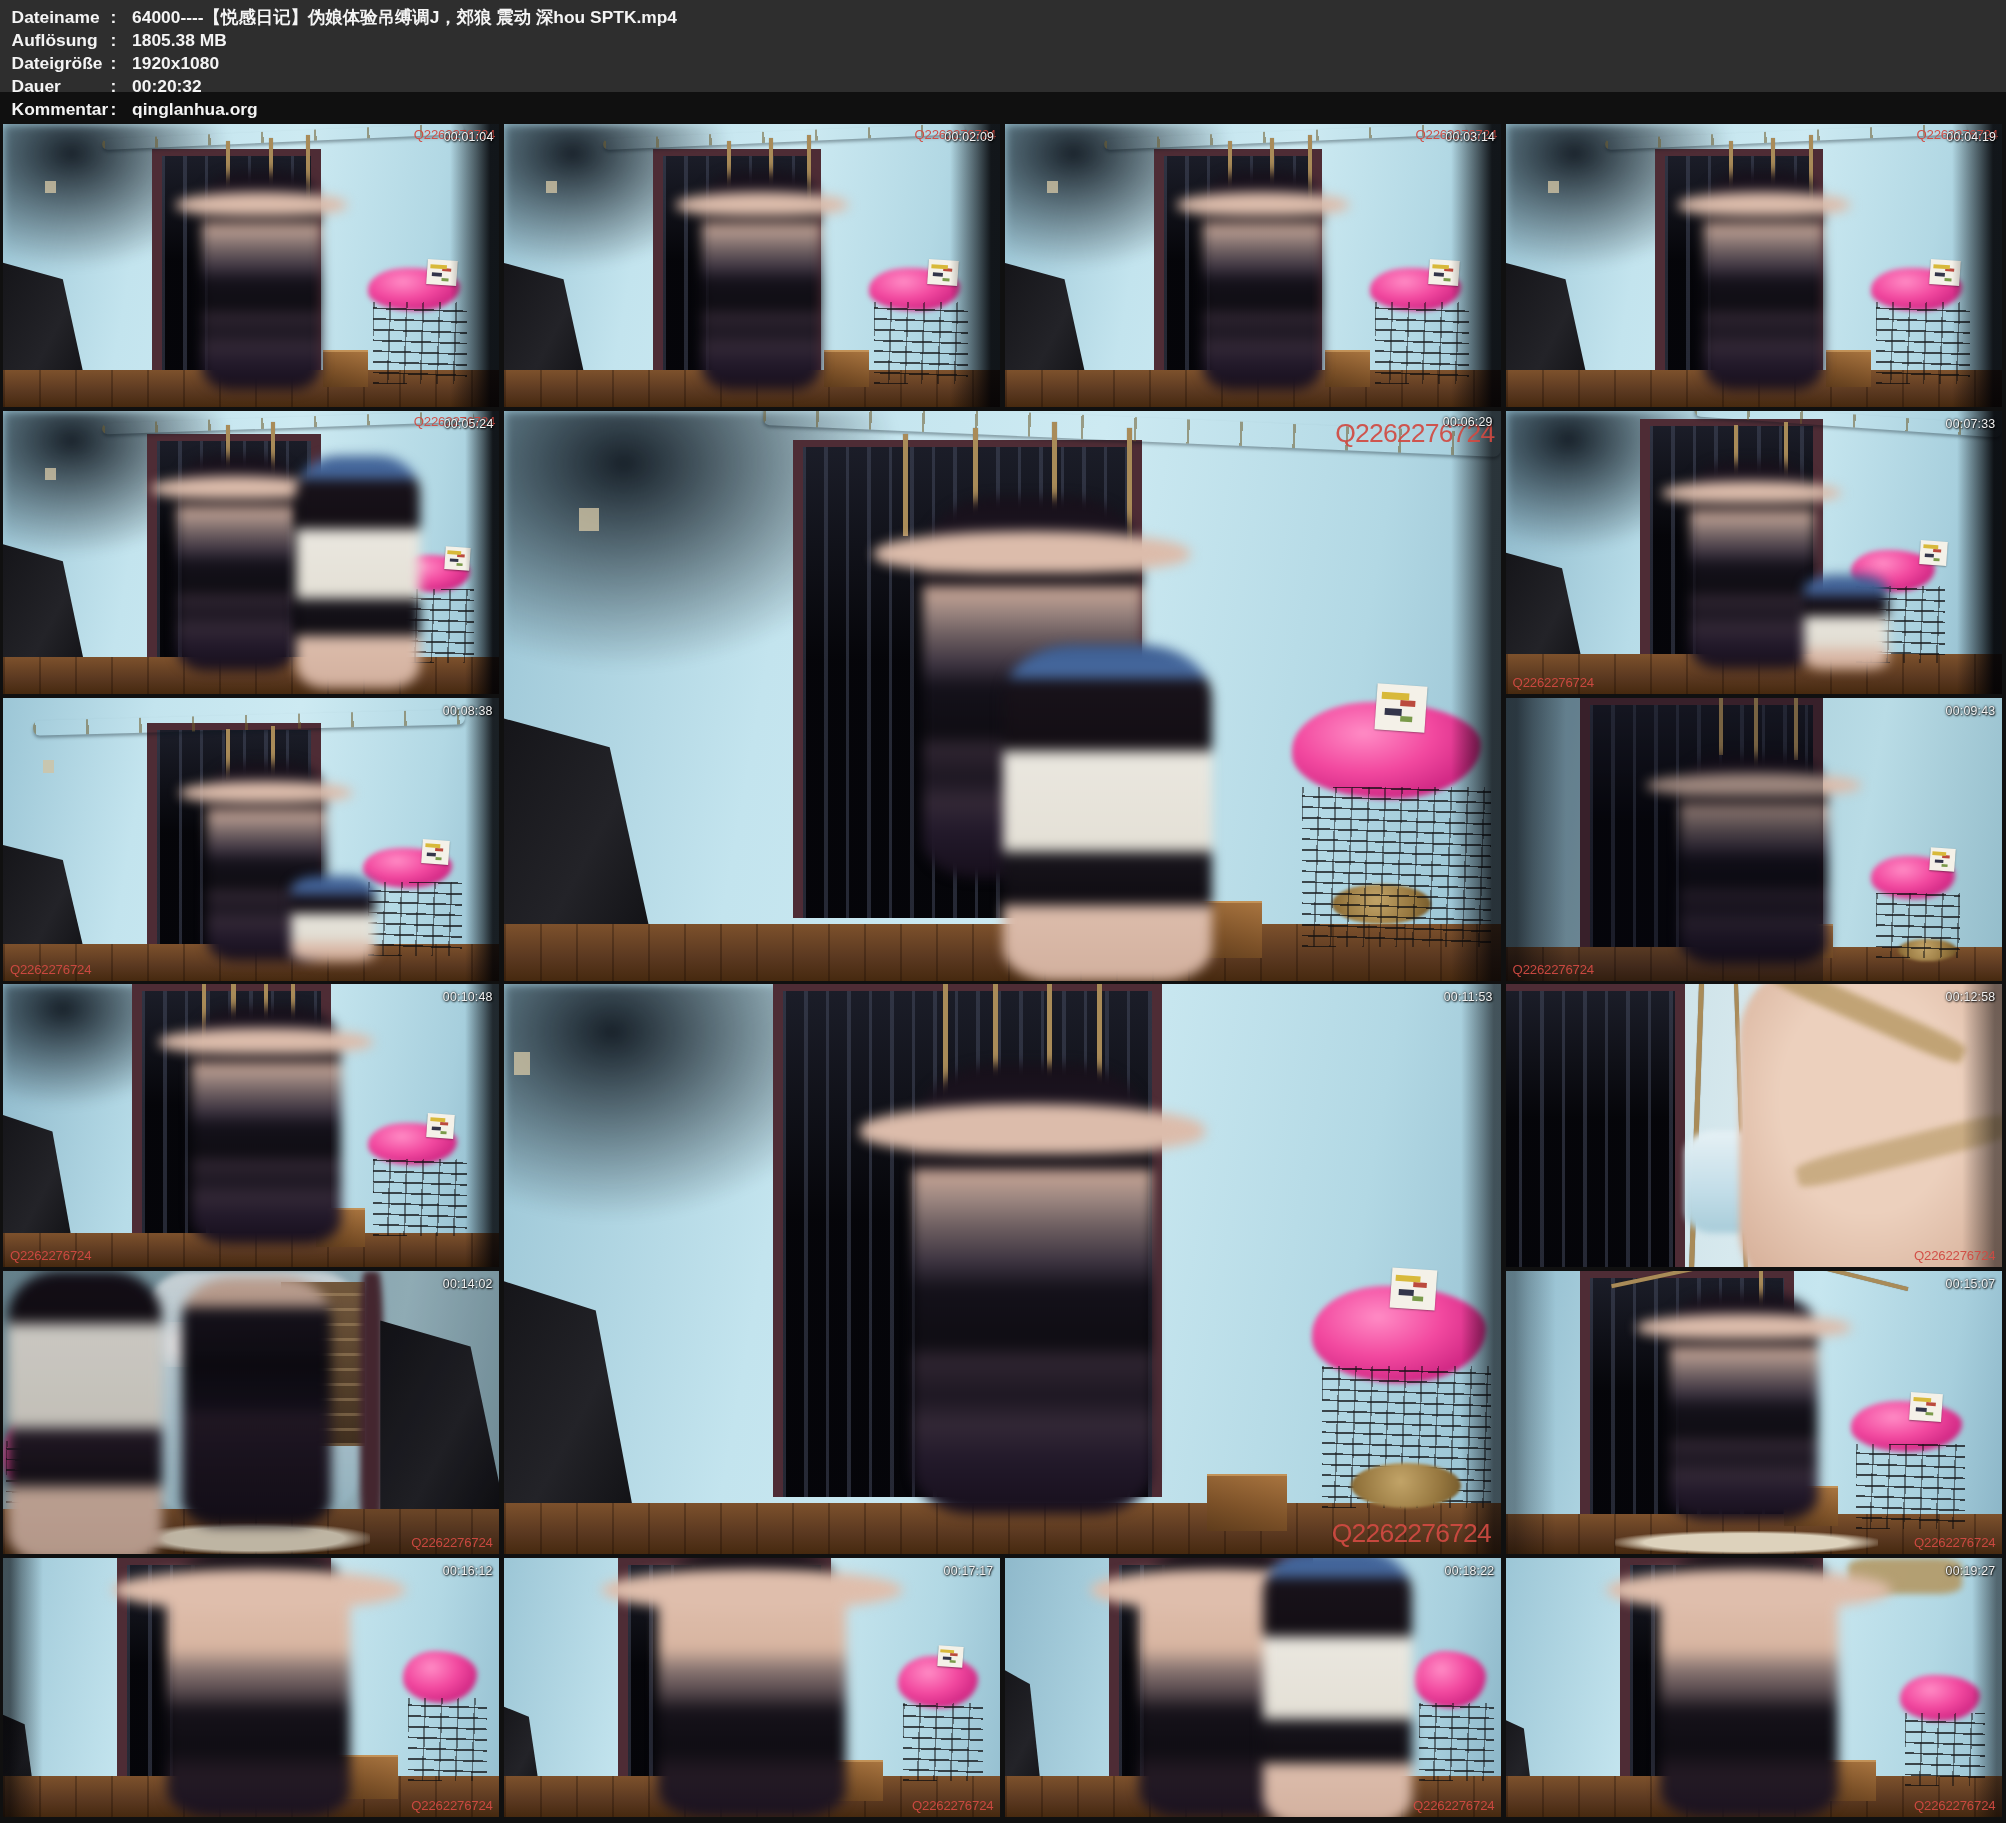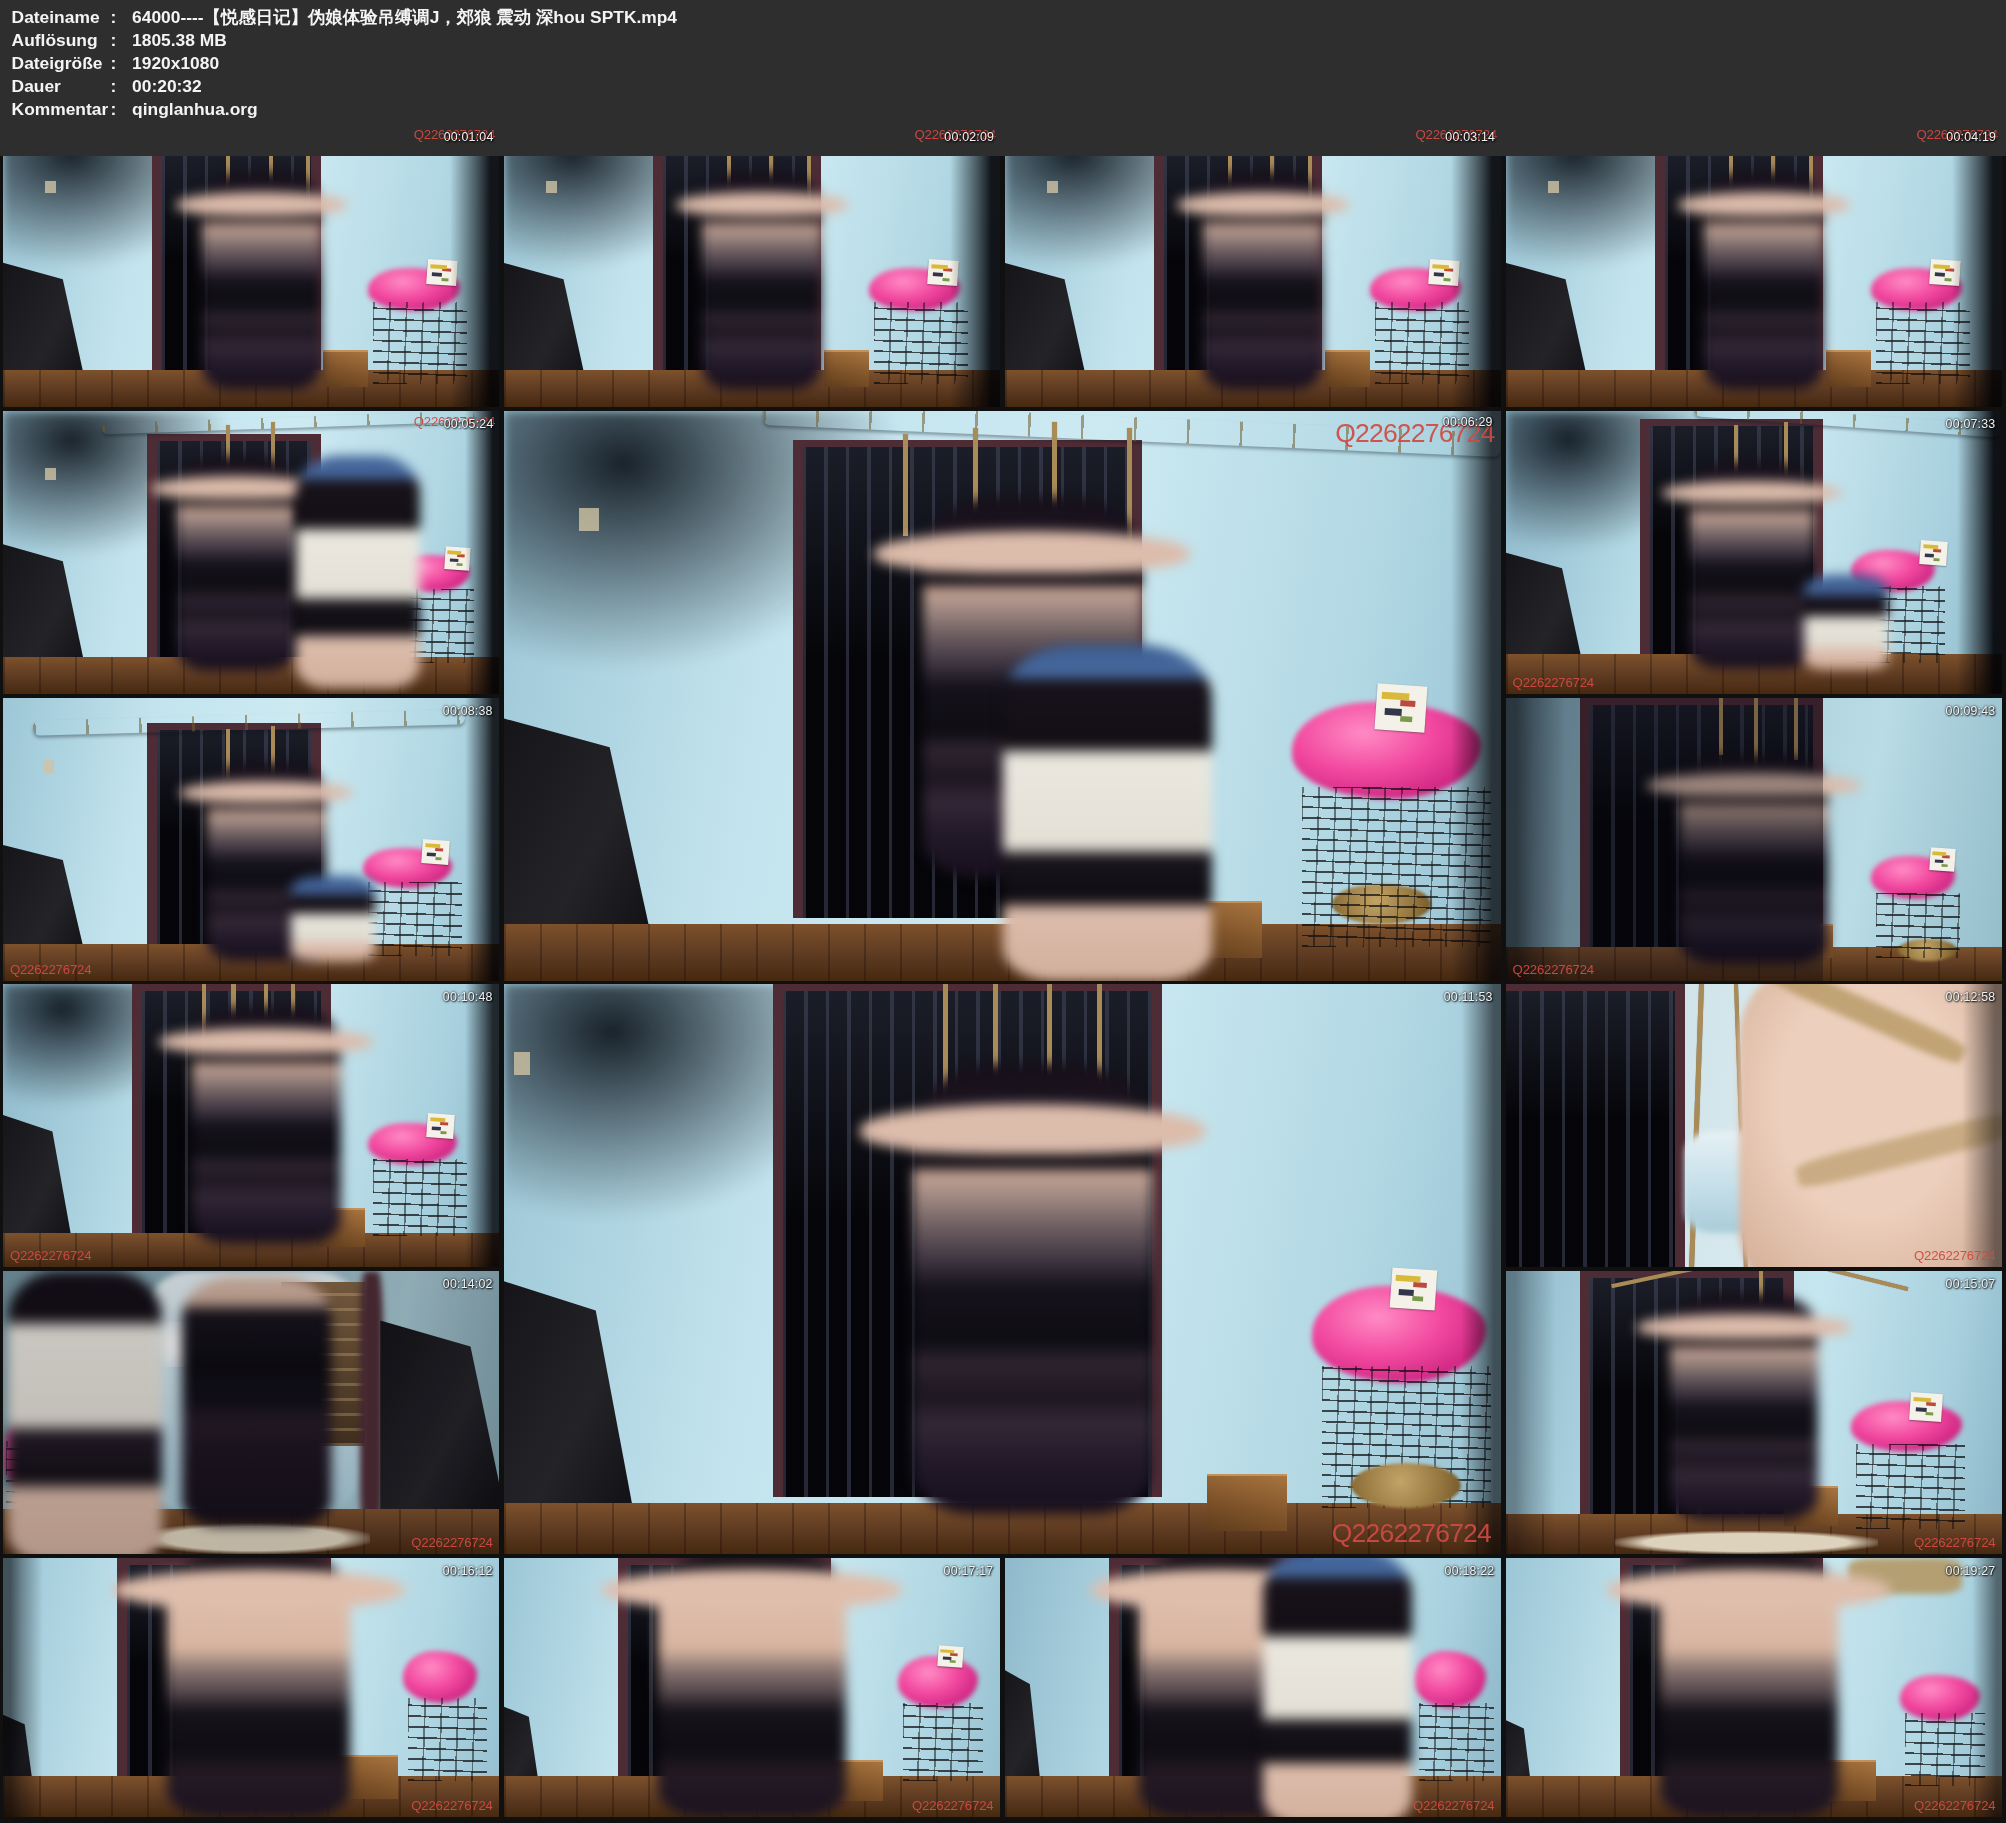--- a/index.html
+++ b/index.html
@@ -1,19 +1,19 @@
 <!DOCTYPE html>
 <html style="font-size:13.2px"><head>
 <meta charset="utf-8">
 <style>
   html,body{margin:0;padding:0;background:#111;}
   #page{position:relative;width:2006px;height:1823px;background:#101010;overflow:hidden;
         font-family:"Liberation Sans",sans-serif;}
   
-  #hdr{position:absolute;left:0;top:0;width:100%;height:156px;background:#2e2e2e;
+  #hdr{position:absolute;left:0;top:0;width:100%;height:92px;background:#2e2e2e;
        box-sizing:border-box;padding:5.8px 0 0 11.6px;color:#f4f4f4;
        font:700 17.4px/23px "Liberation Sans",sans-serif;}
   .hrow{display:flex;height:23px;align-items:center;white-space:pre;}
   .hlabel{width:99px;}
   .hcolon{width:21.5px;}
   
   #sheet{position:absolute;left:0;top:0;width:100%;height:100%;}
   .tile{position:absolute;overflow:hidden;background:#9cc6d6;}
   .tone-a{background:linear-gradient(100deg,#9cc6d6 0%,#c3e4ee 28%,#cdeaf2 55%,#b2d8e4 82%,#95bfd0 100%);}
   .tone-b{background:linear-gradient(100deg,#8fb9cb 0%,#b7dce8 30%,#c6e6ef 58%,#a7cfdd 85%,#8ab4c6 100%);}

